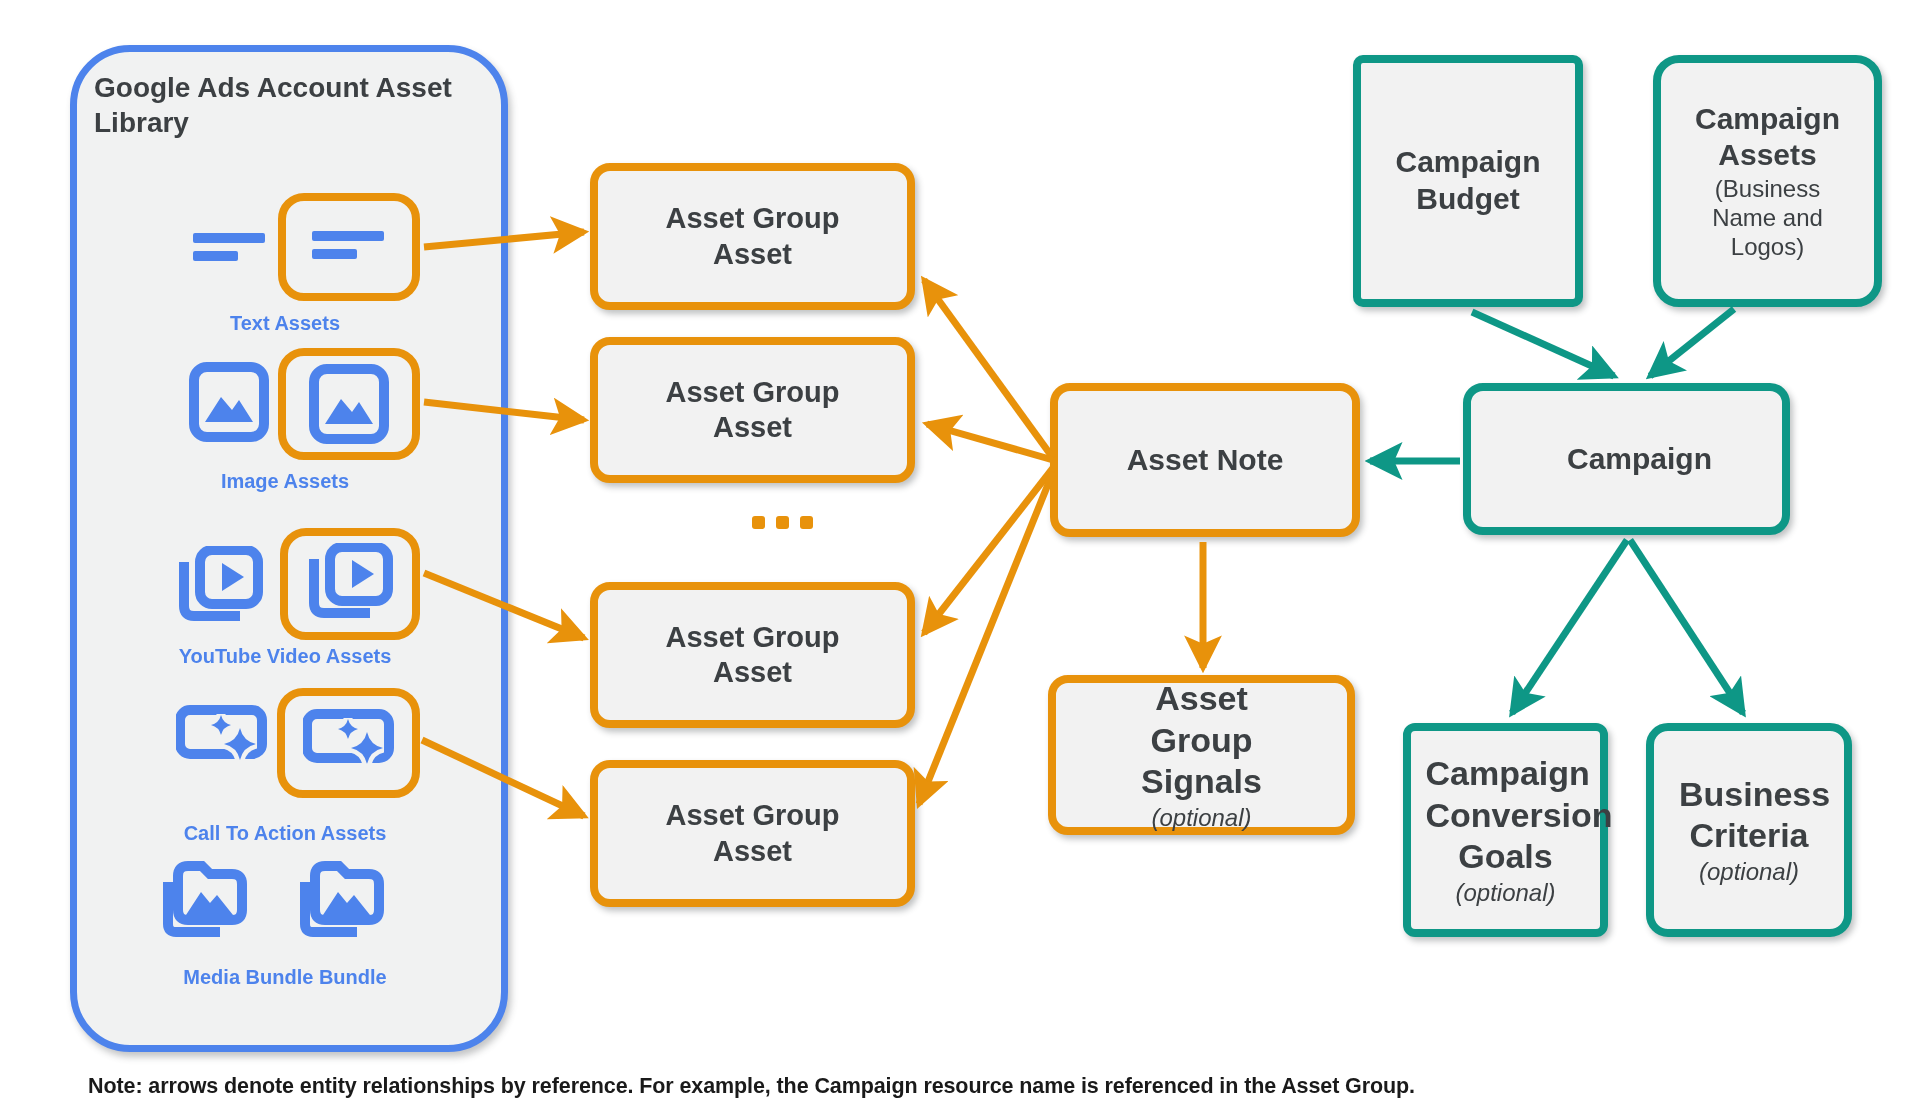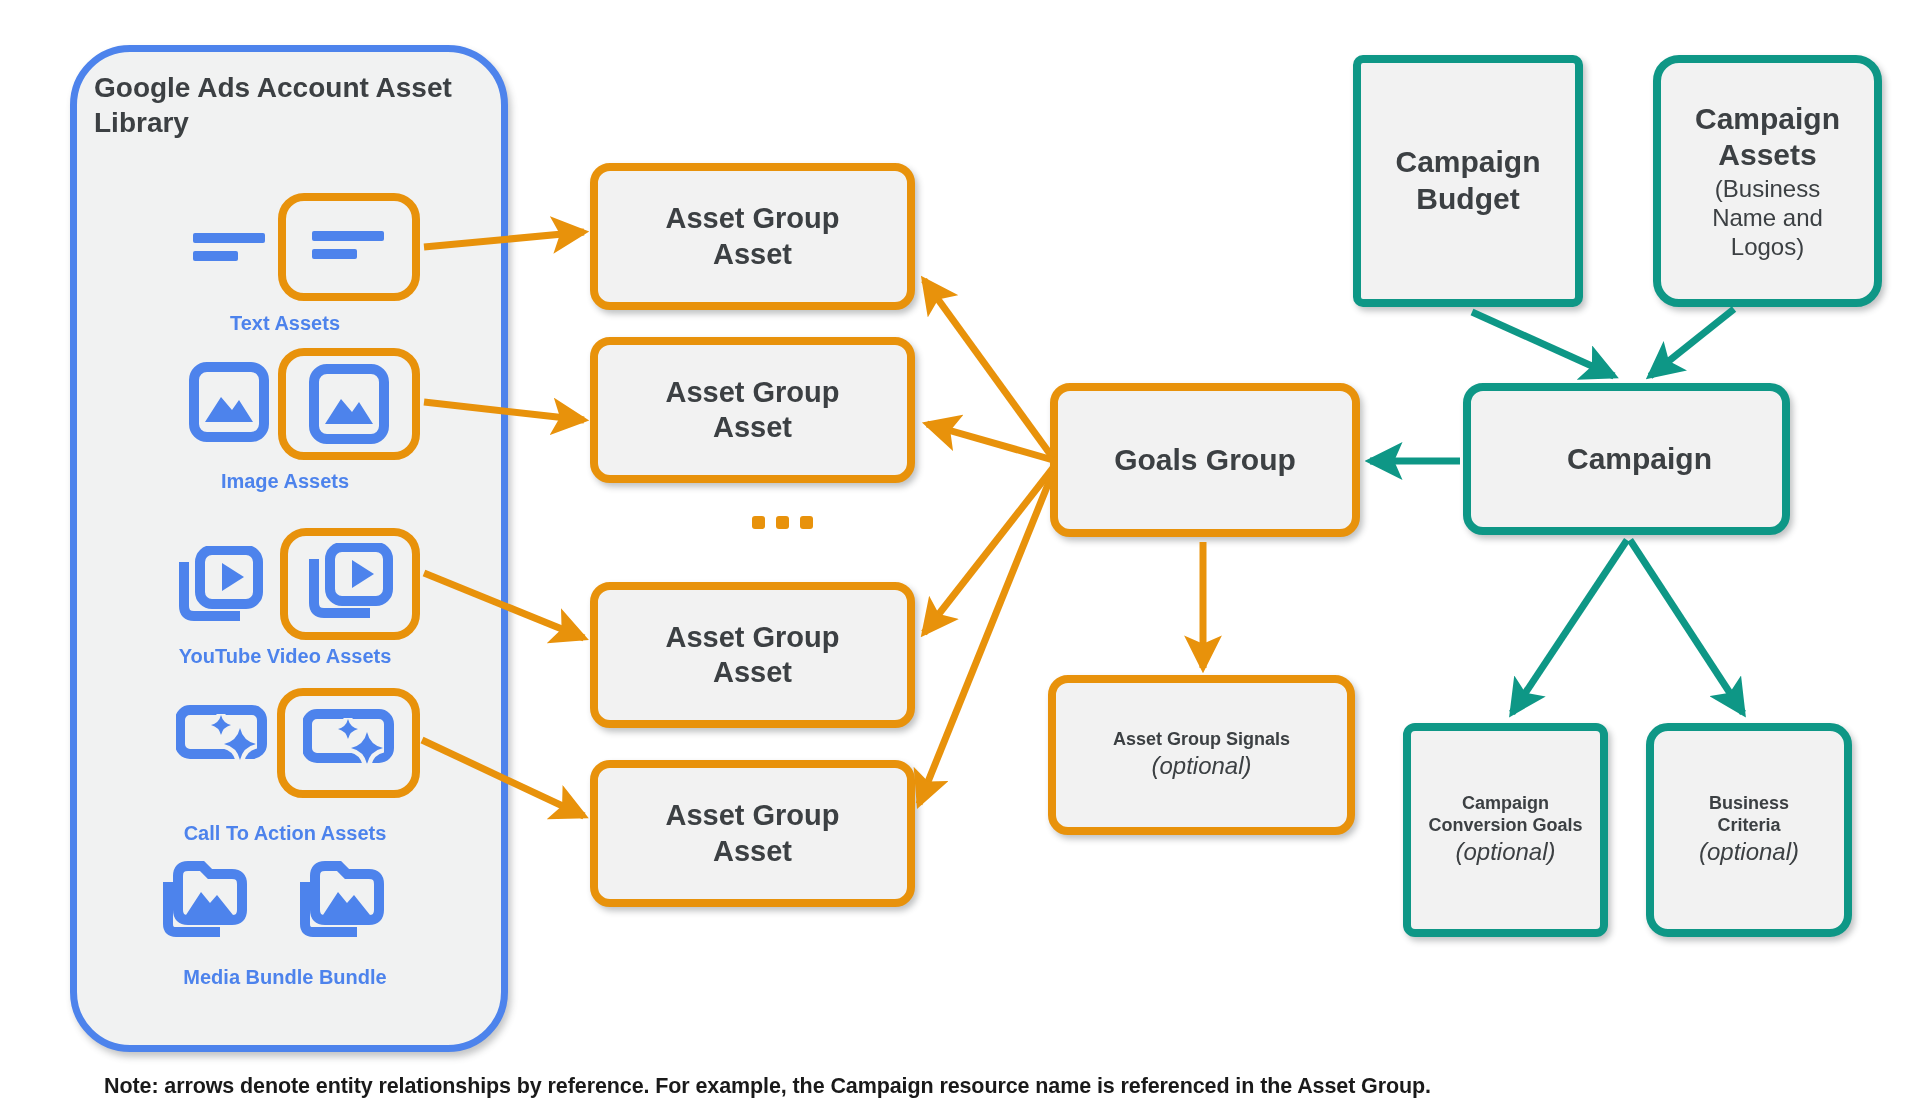--- a/index.html
+++ b/index.html
@@ -21,21 +21,21 @@
     background:var(--box-fill);
     border:8px solid var(--orange);
     border-radius:20px;
     display:flex;flex-direction:column;align-items:center;justify-content:center;
     text-align:center;color:var(--text-dark);
     box-shadow:3px 4px 6px rgba(60,64,67,.32);
     line-height:1.22;
   }
   .node.teal{border-color:var(--teal);}
   .node .t{font-weight:bold;font-size:29px;}
-  .node .t.mid{font-size:18px;}
+  .node .t.mid{font-size:34px;}
   .node .sub{font-size:24px;font-weight:normal;}
   .node .opt{font-size:24px;font-style:italic;font-weight:normal;}
 
   
   .library{
     position:absolute;left:70px;top:45px;width:438px;height:1007px;box-sizing:border-box;
     background:var(--library-fill);
     border:7px solid var(--blue);border-radius:60px;
     box-shadow:3px 5px 7px rgba(60,64,67,.3);
   }
@@ -62,21 +62,21 @@
   .dots span{width:13px;height:13px;background:var(--orange);border-radius:3px;display:block;}
 
   
   svg.arrows{position:absolute;left:0;top:0;width:1914px;height:1116px;pointer-events:none;}
   .ar-o{stroke:var(--orange);stroke-width:7;fill:none;}
   .ar-t{stroke:var(--teal);stroke-width:7;fill:none;}
   .head-o{fill:var(--orange);}
   .head-t{fill:var(--teal);}
 
   .note{
-    position:absolute;left:104px;top:1074px;width:1700px;
+    position:absolute;left:88px;top:1074px;width:1700px;
     font-size:21.5px;font-weight:bold;color:#1a1a1a;letter-spacing:-0.1px;
   }
 </style>
 </head>
 <body>
 
 <div class="canvas">
 
   <div class="library"></div>
   <div class="lib-title">Google Ads Account Asset Library</div>
@@ -173,21 +173,21 @@
       <span></span>
     </div>
   <div class="node" style="left:590px;top:582px;width:325px;height:146px;">
     <div class="t" style="width:215px;">Asset Group Asset</div>
   </div>
   <div class="node" style="left:590px;top:760px;width:325px;height:147px;">
     <div class="t" style="width:215px;">Asset Group Asset</div>
   </div>
 
   <div class="node" style="left:1050px;top:383px;width:310px;height:154px;">
-    <div class="t" style="font-size:30px;">Goals Group</div>
+    <div class="t" style="font-size:30px;">Asset Note</div>
   </div>
 
   <div class="node" style="left:1048px;top:675px;width:307px;height:160px;">
     <div class="t mid" style="width:190px;">Asset Group Signals</div>
     <div class="opt">(optional)</div>
   </div>
 
   <div class="node teal" style="left:1353px;top:55px;width:230px;height:252px;border-radius:10px;">
     <div class="t" style="font-size:30px;width:160px;">Campaign Budget</div>
   </div>

